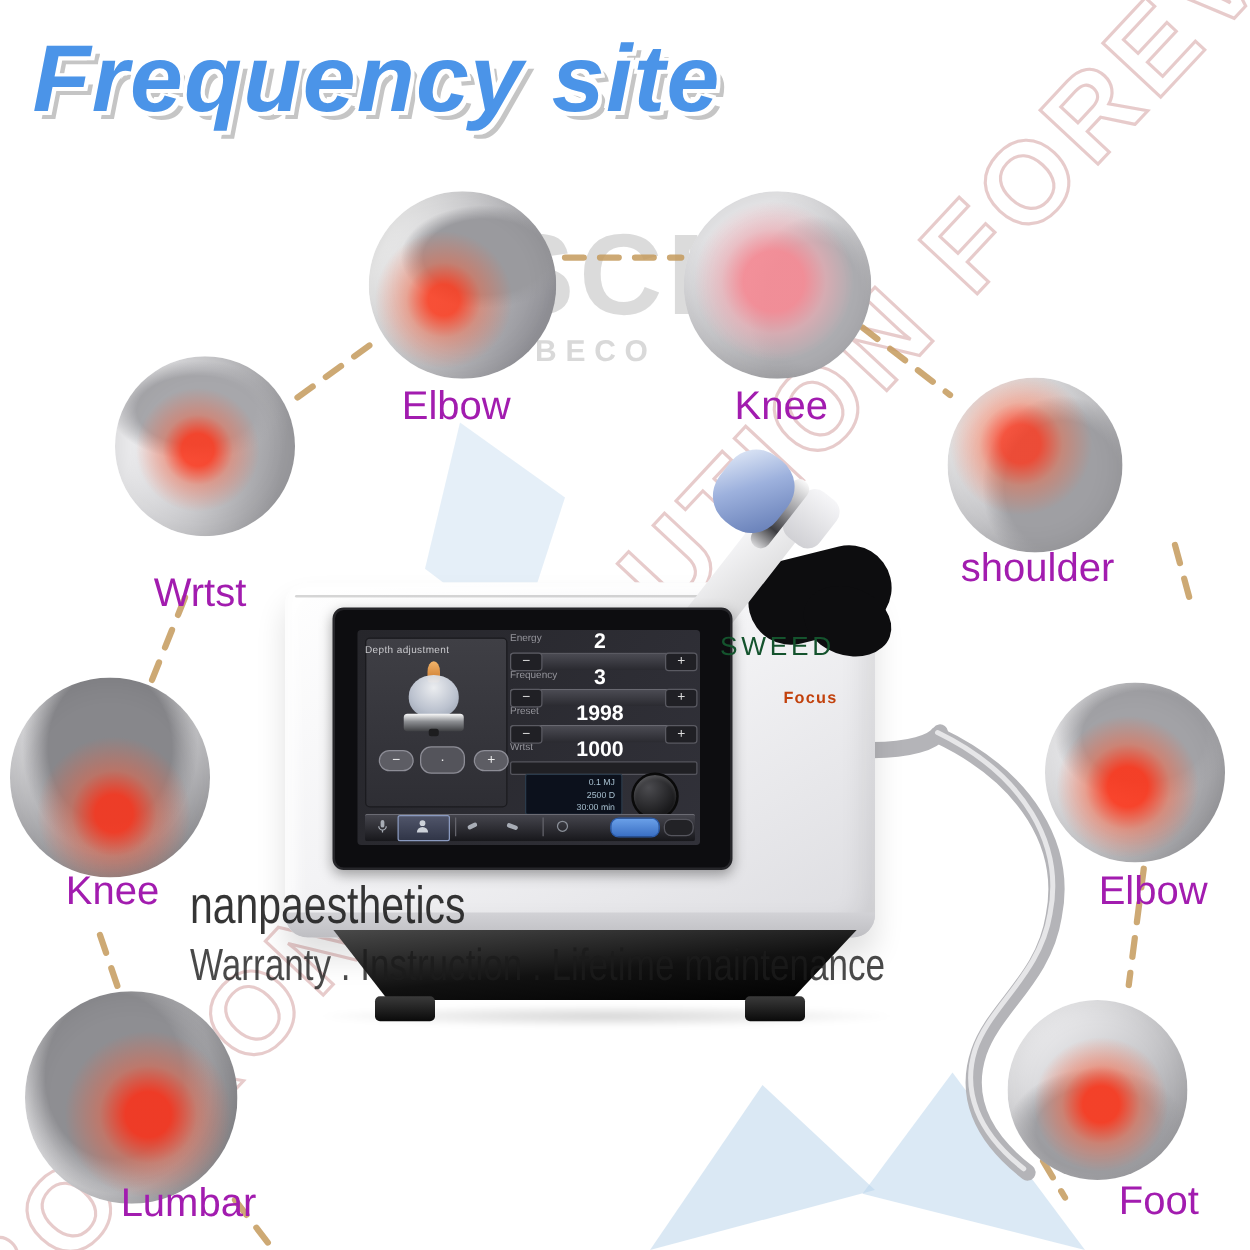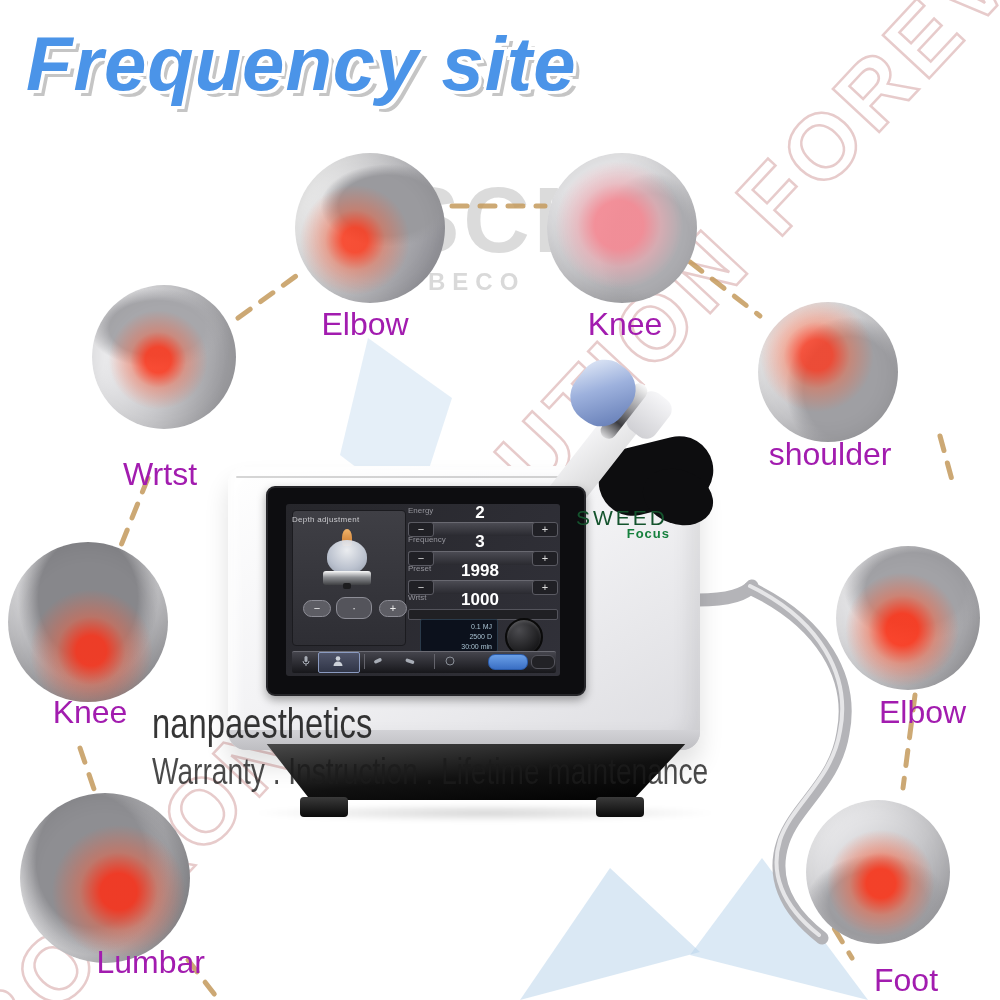--- a/index.html
+++ b/index.html
@@ -148,22 +148,22 @@
     background:rgba(120,140,200,0.25);border-radius:2px;}
   .tb-icon{position:absolute;z-index:18;width:12px;height:12px;}
   .tb-div{position:absolute;width:1px;height:15px;top:654px;background:#64646c;z-index:17;}
   #start-btn{left:488px;top:654px;width:38px;height:14px;border-radius:7px;z-index:18;
     background:linear-gradient(#6aa0e8,#3a6fc4);border:1px solid #2a5aa8;}
   #mode-btn{left:531px;top:655px;width:22px;height:12px;border-radius:6px;z-index:18;
     background:#222226;border:1px solid #55555d;}
 
   #brand{left:576px;top:506px;font-size:21px;letter-spacing:3px;color:#14532d;z-index:14;
     font-weight:500;}
-  #model{left:576px;top:526px;width:94px;text-align:right;font-size:13px;font-weight:bold;
-    letter-spacing:1px;color:#15803d;z-index:14;}
+  #model{left:576px;top:550px;width:94px;text-align:right;font-size:13px;font-weight:bold;
+    letter-spacing:1px;color:#c2410c;z-index:14;}
 
   
   #footer-brand{left:152px;top:700px;font-size:42px;color:rgba(25,25,25,0.88);z-index:20;
     transform:scaleX(0.78);transform-origin:left;}
   #footer-tagline{left:152px;top:751px;font-size:36px;color:rgba(28,28,28,0.8);z-index:20;
     transform:scaleX(0.78);transform-origin:left;white-space:nowrap;}
 
   svg.overlay{position:absolute;left:0;top:0;z-index:5;pointer-events:none;}
   #cable-svg{z-index:7;}
   #bg-svg{z-index:1;}
@@ -222,21 +222,21 @@
     <div class="glow"></div>
   </div>
 
 <div class="site-label" style="left:295px;top:306px;width:140px;">Elbow</div>
 <div class="site-label" style="left:555px;top:306px;width:140px;">Knee</div>
 <div class="site-label" style="left:90px;top:456px;width:140px;">Wrtst</div>
 <div class="site-label" style="left:745px;top:436px;width:170px;">shoulder</div>
 <div class="site-label" style="left:20px;top:694px;width:140px;">Knee</div>
 <div class="site-label" style="left:850px;top:694px;width:145px;">Elbow</div>
 <div class="site-label" style="left:45px;top:944px;width:160px;text-align:right;">Lumbar</div>
-<div class="site-label" style="left:836px;top:942px;width:140px;margin-top:20px;">Foot</div>
+<div class="site-label" style="left:857px;top:942px;width:140px;">Foot</div>
 
 <svg id="cable-svg" class="overlay" width="1000" height="1000">
   <path d="M698 600 C 728 600 746 594 752 586" stroke="#b4b4b8" stroke-width="13" fill="none" stroke-linecap="round"></path>
   <path d="M750 588 C 822 622 854 678 843 733 C 835 783 795 806 783 842 C 772 875 783 908 822 938" stroke="#b4b4b8" stroke-width="13" fill="none" stroke-linecap="round"></path>
   <path d="M750 586 C 820 620 851 676 840 731 C 832 780 792 804 780 840 C 770 872 781 905 819 935" stroke="#e6e6e8" stroke-width="4" fill="none" stroke-linecap="round"></path>
 </svg>
 
 <div class="abs" id="ground-shadow"></div>
 <div class="abs" id="device-body"></div>
 <div class="abs" id="device-base"></div>

